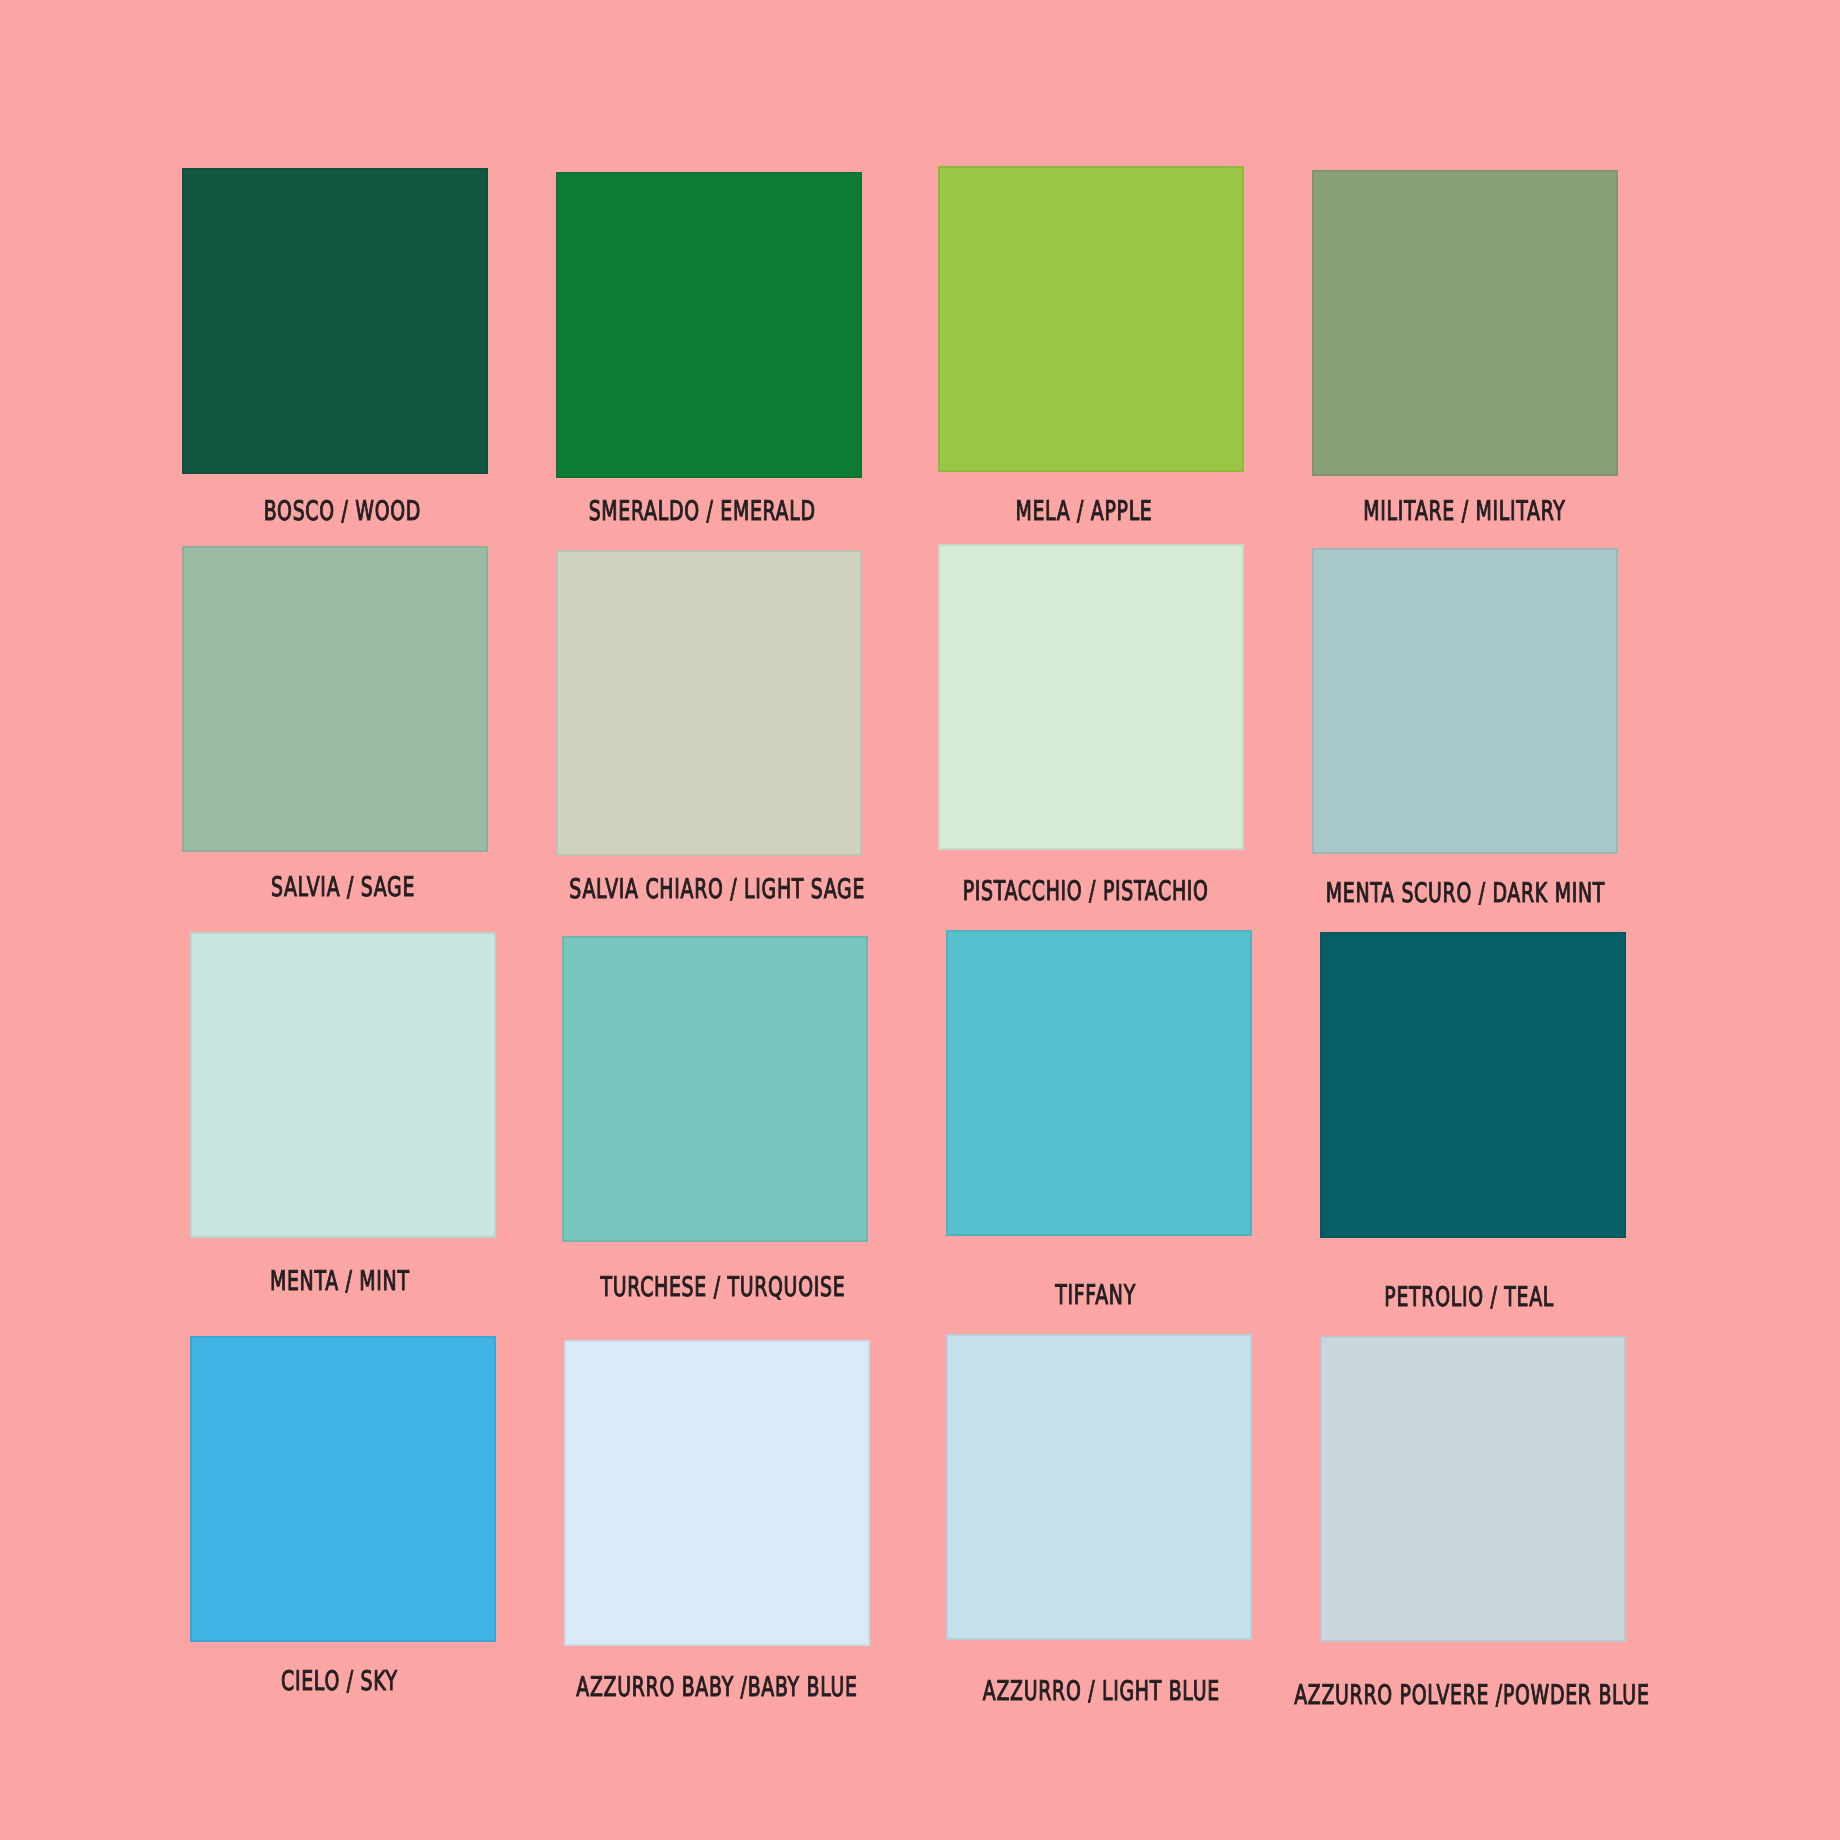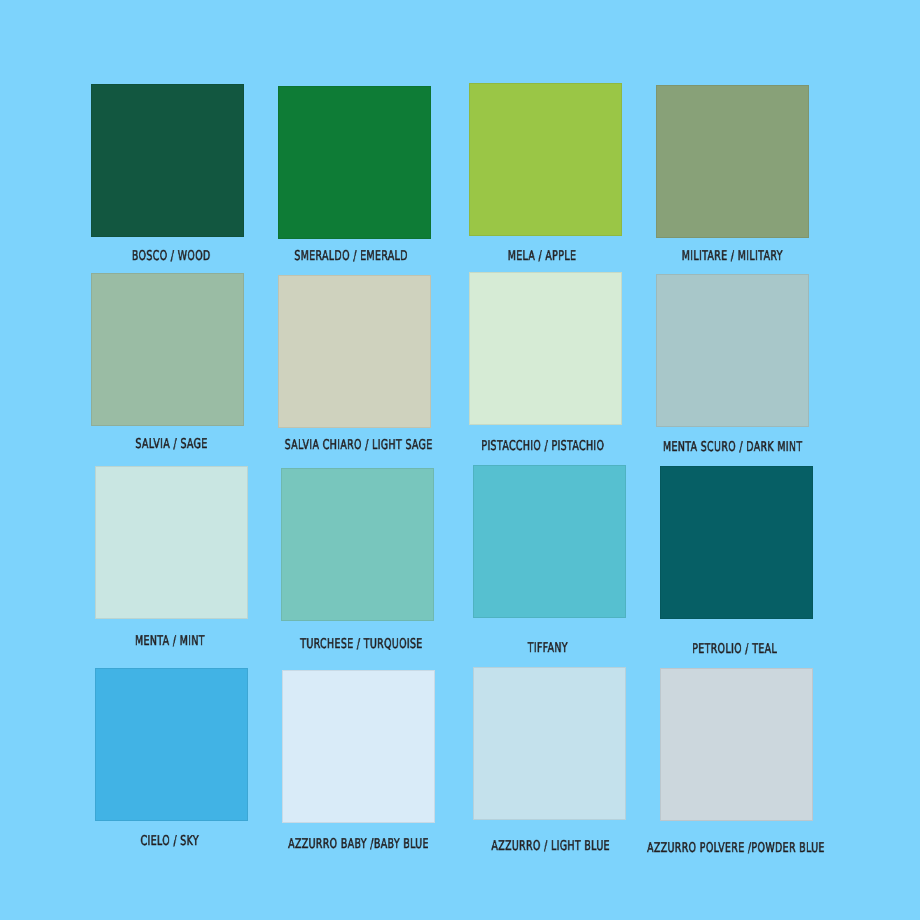--- a/index.html
+++ b/index.html
@@ -1,21 +1,21 @@
 <!DOCTYPE html>
 <html><head>
 <meta charset="utf-8">
 <title>Colour Palette — Greens &amp; Blues</title>
 <style>
   html,body{margin:0;padding:0;}
   body{
     width:920px;height:920px;background:#ffffff;overflow:hidden;
     font-family:"DejaVu Sans",sans-serif;
   }
-  #palette-sheet{position:relative;width:920px;height:920px;background:#7dd3fc;}
+  #palette-sheet{position:relative;width:920px;height:920px;background:#fca5a5;}
   .swatch-cell{position:absolute;}
   .swatch{
     position:absolute;left:0;top:0;width:153px;height:153px;
     box-shadow:inset 0 0 0 1px rgba(0,0,0,0.07);
   }
   .swatch-label{
     position:absolute;white-space:nowrap;color:#231f20;
     font-family:"DejaVu Sans",sans-serif;font-weight:400;
     font-size:13.5px;line-height:13.5px;letter-spacing:0.5px;
     -webkit-font-smoothing:antialiased;

